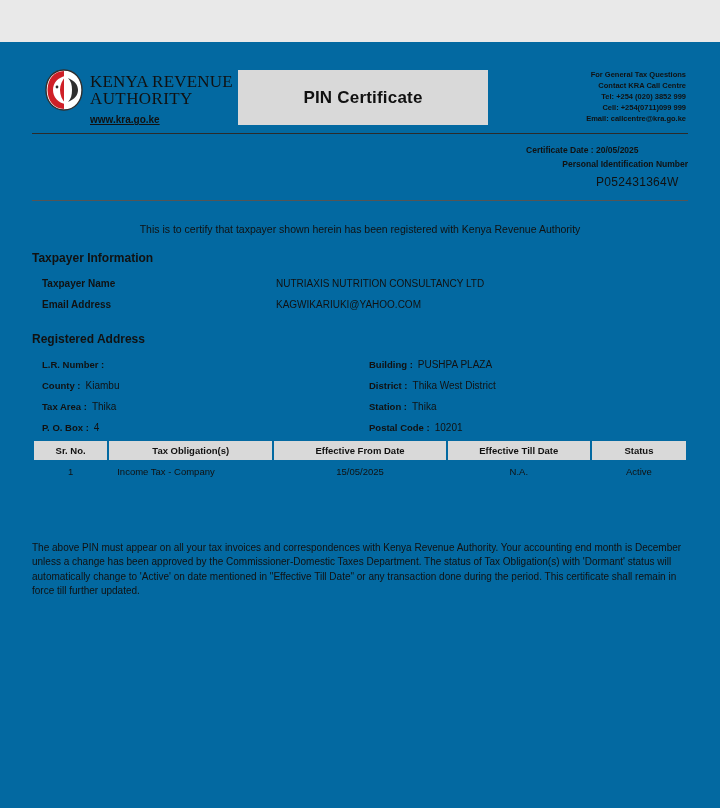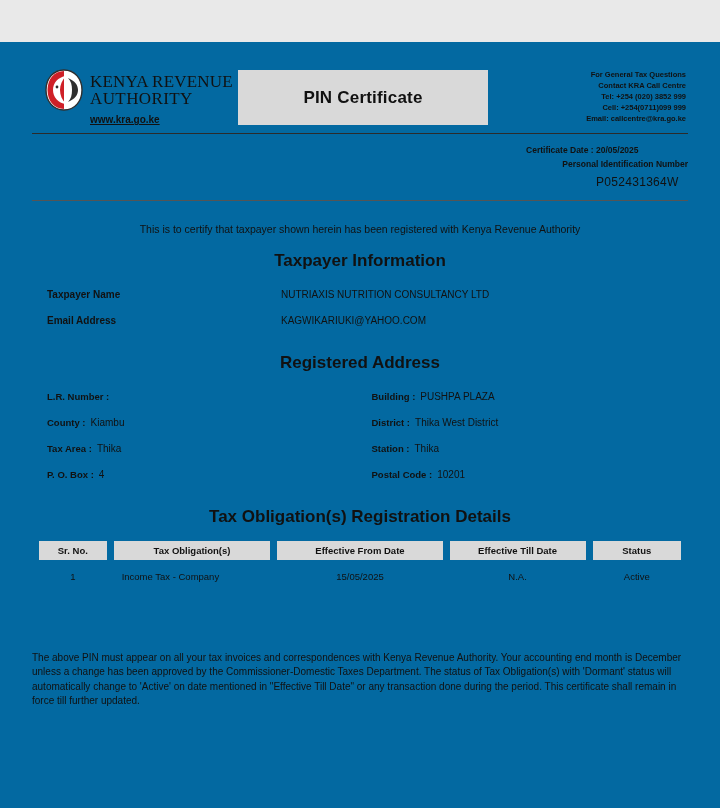--- a/index.html
+++ b/index.html
@@ -132,34 +132,34 @@
   }
 
   .certify {
     text-align: center;
     font-size: 10.5px;
     color: #111;
     margin-top: 22px;
   }
 
   h2.section {
-    text-align: center;
-    font-size: 17px;
+    text-align: left;
+    font-size: 12px;
     font-weight: bold;
     color: #111;
     margin: 16px 0 7px 0;
   }
 
   table.grid {
     width: 100%;
     border-collapse: collapse;
     table-layout: fixed;
   }
   table.grid td, table.grid th {
-    border: 7px solid #0369a1;
+    border: 2px solid #0369a1;
     padding: 4px 8px;
     font-size: 10px;
     color: #111;
     height: 21px;
     vertical-align: middle;
   }
   .lbl { font-weight: bold; font-size: 9.5px; }
   .val-cell { font-weight: normal; }
 
   
@@ -319,21 +319,20 @@
             <td>
               <div class="cell">
                 <span class="lbl">Postal Code :</span>
                 <span>10201</span>
               </div>
             </td>
           </tr>
         </tbody>
       </table>
 
-      <h2 class="section">Tax Obligation(s) Registration Details</h2>
       <table class="grid oblig">
         <colgroup>
           <col style="width:72px">
           <col style="width:158px">
           <col style="width:166px">
           <col style="width:138px">
           <col style="width:92px">
         </colgroup>
         <thead>
           <tr>

